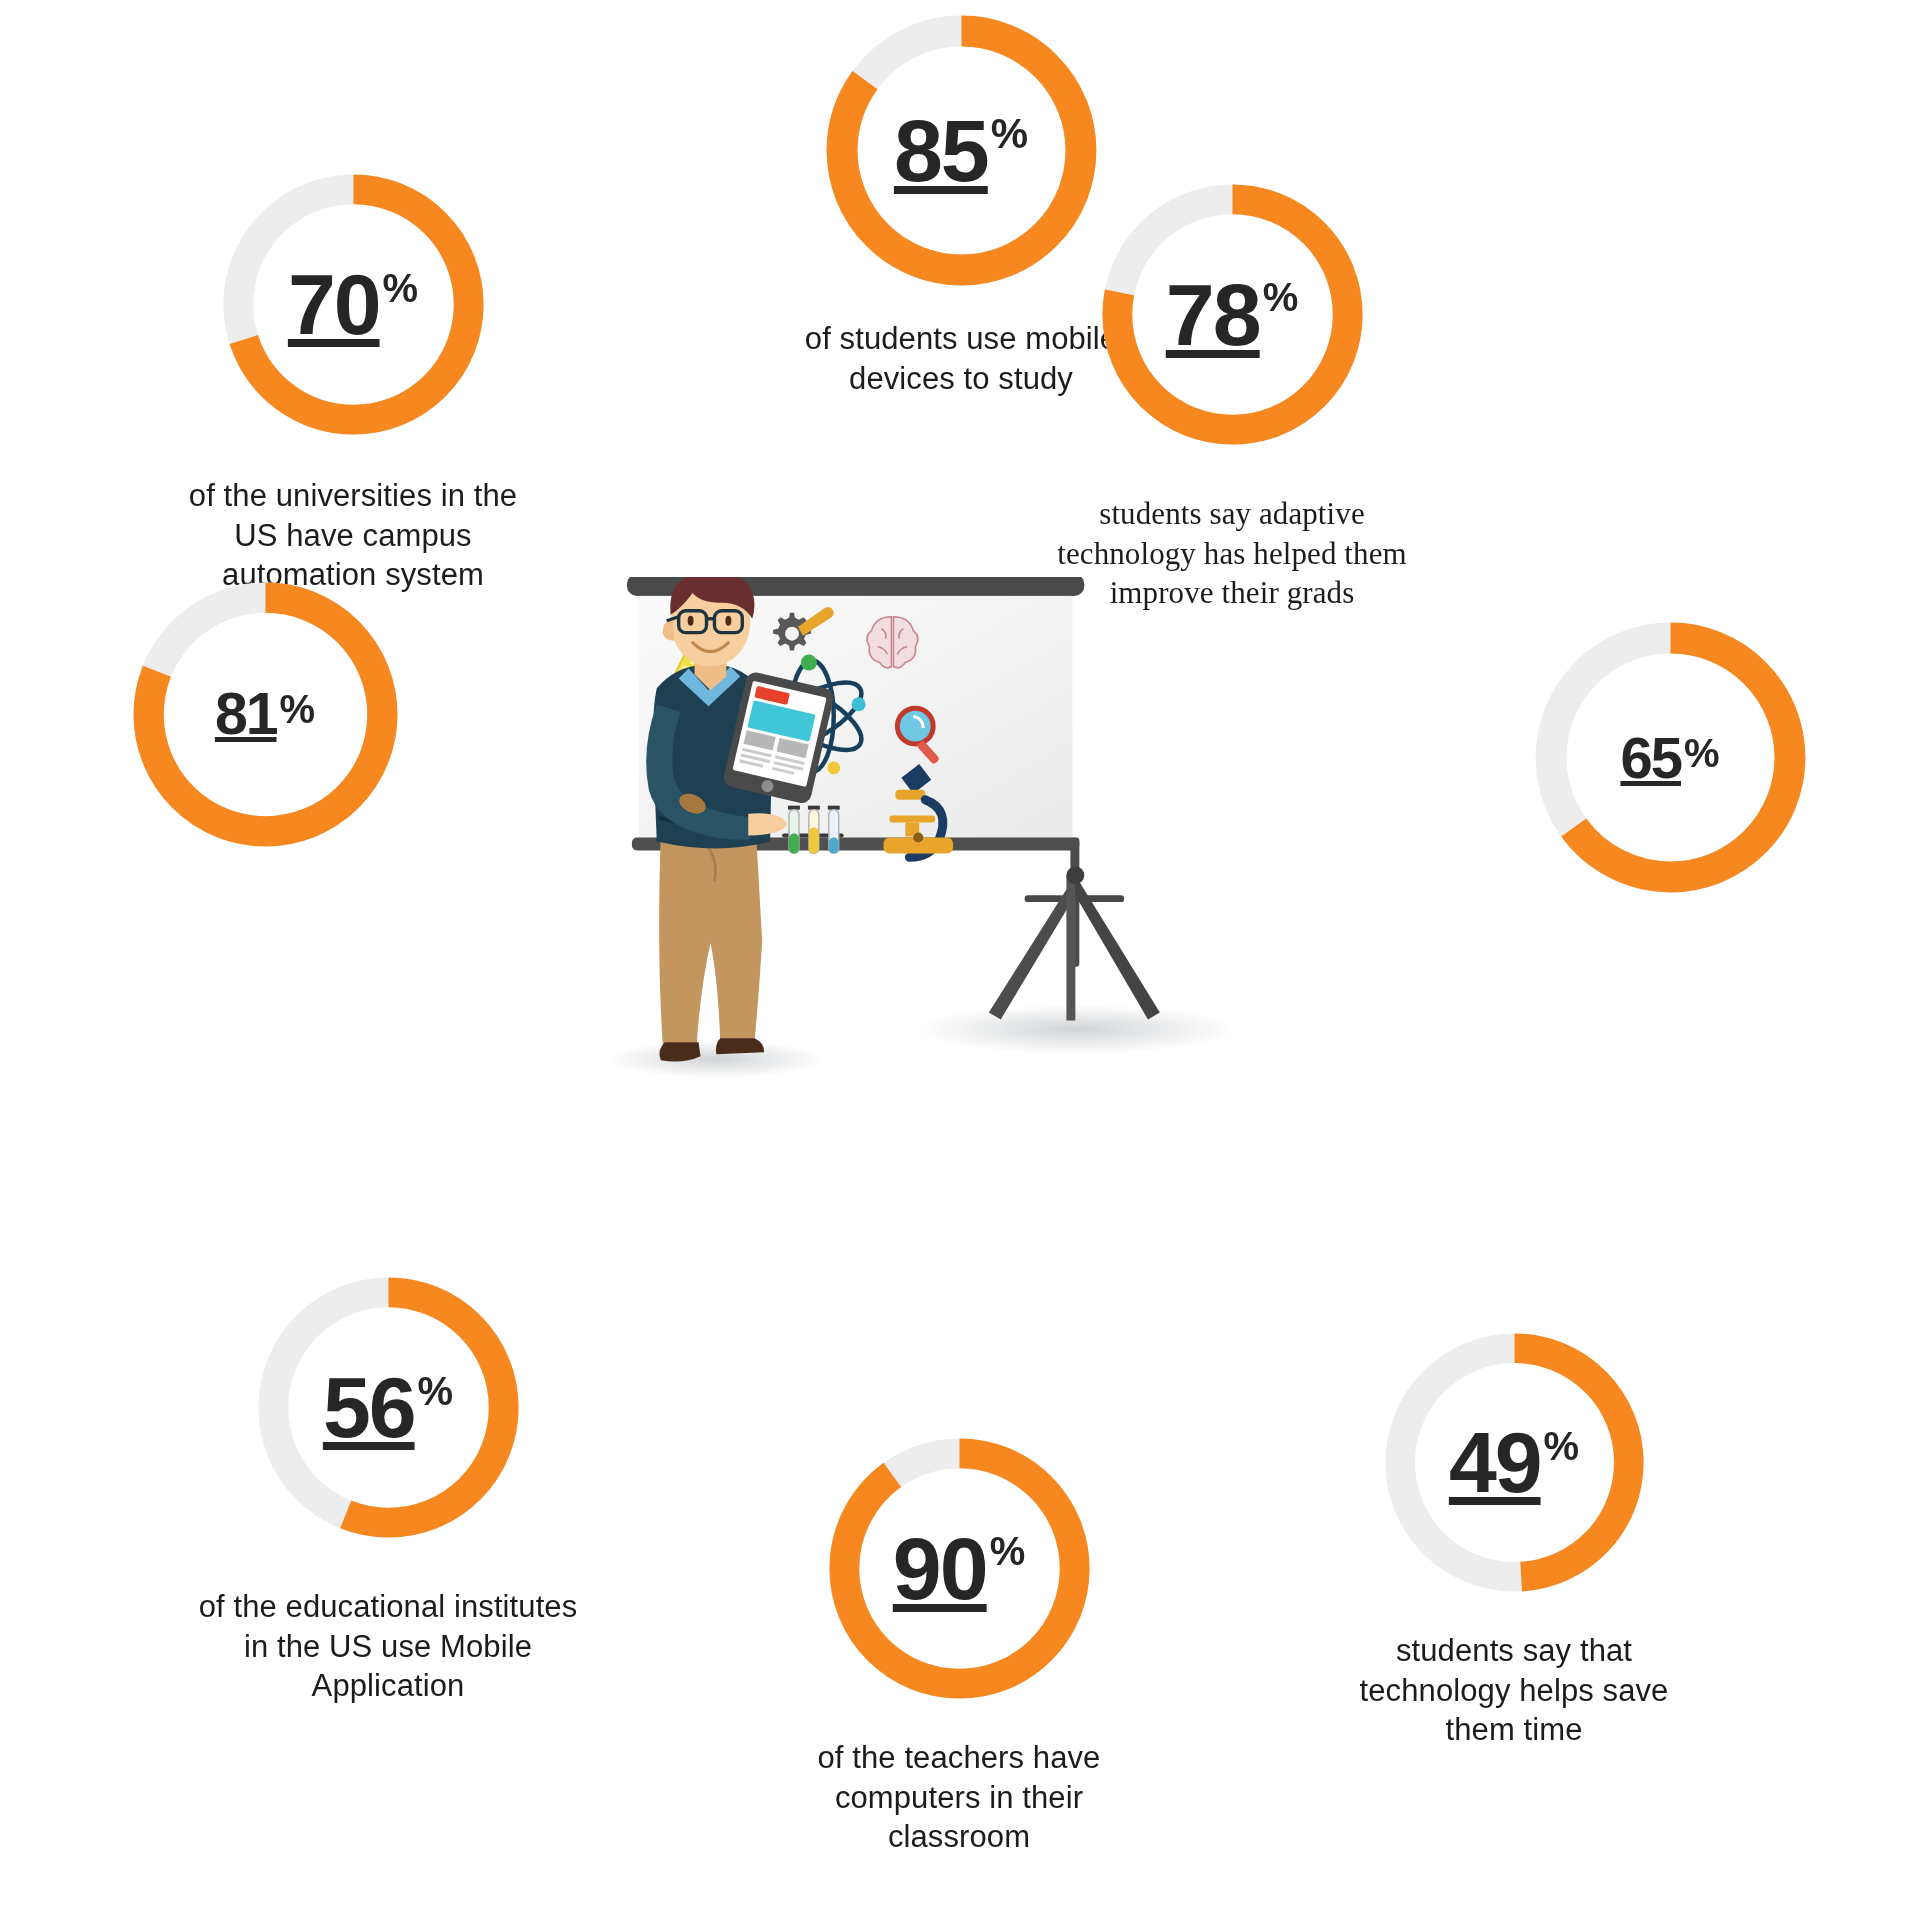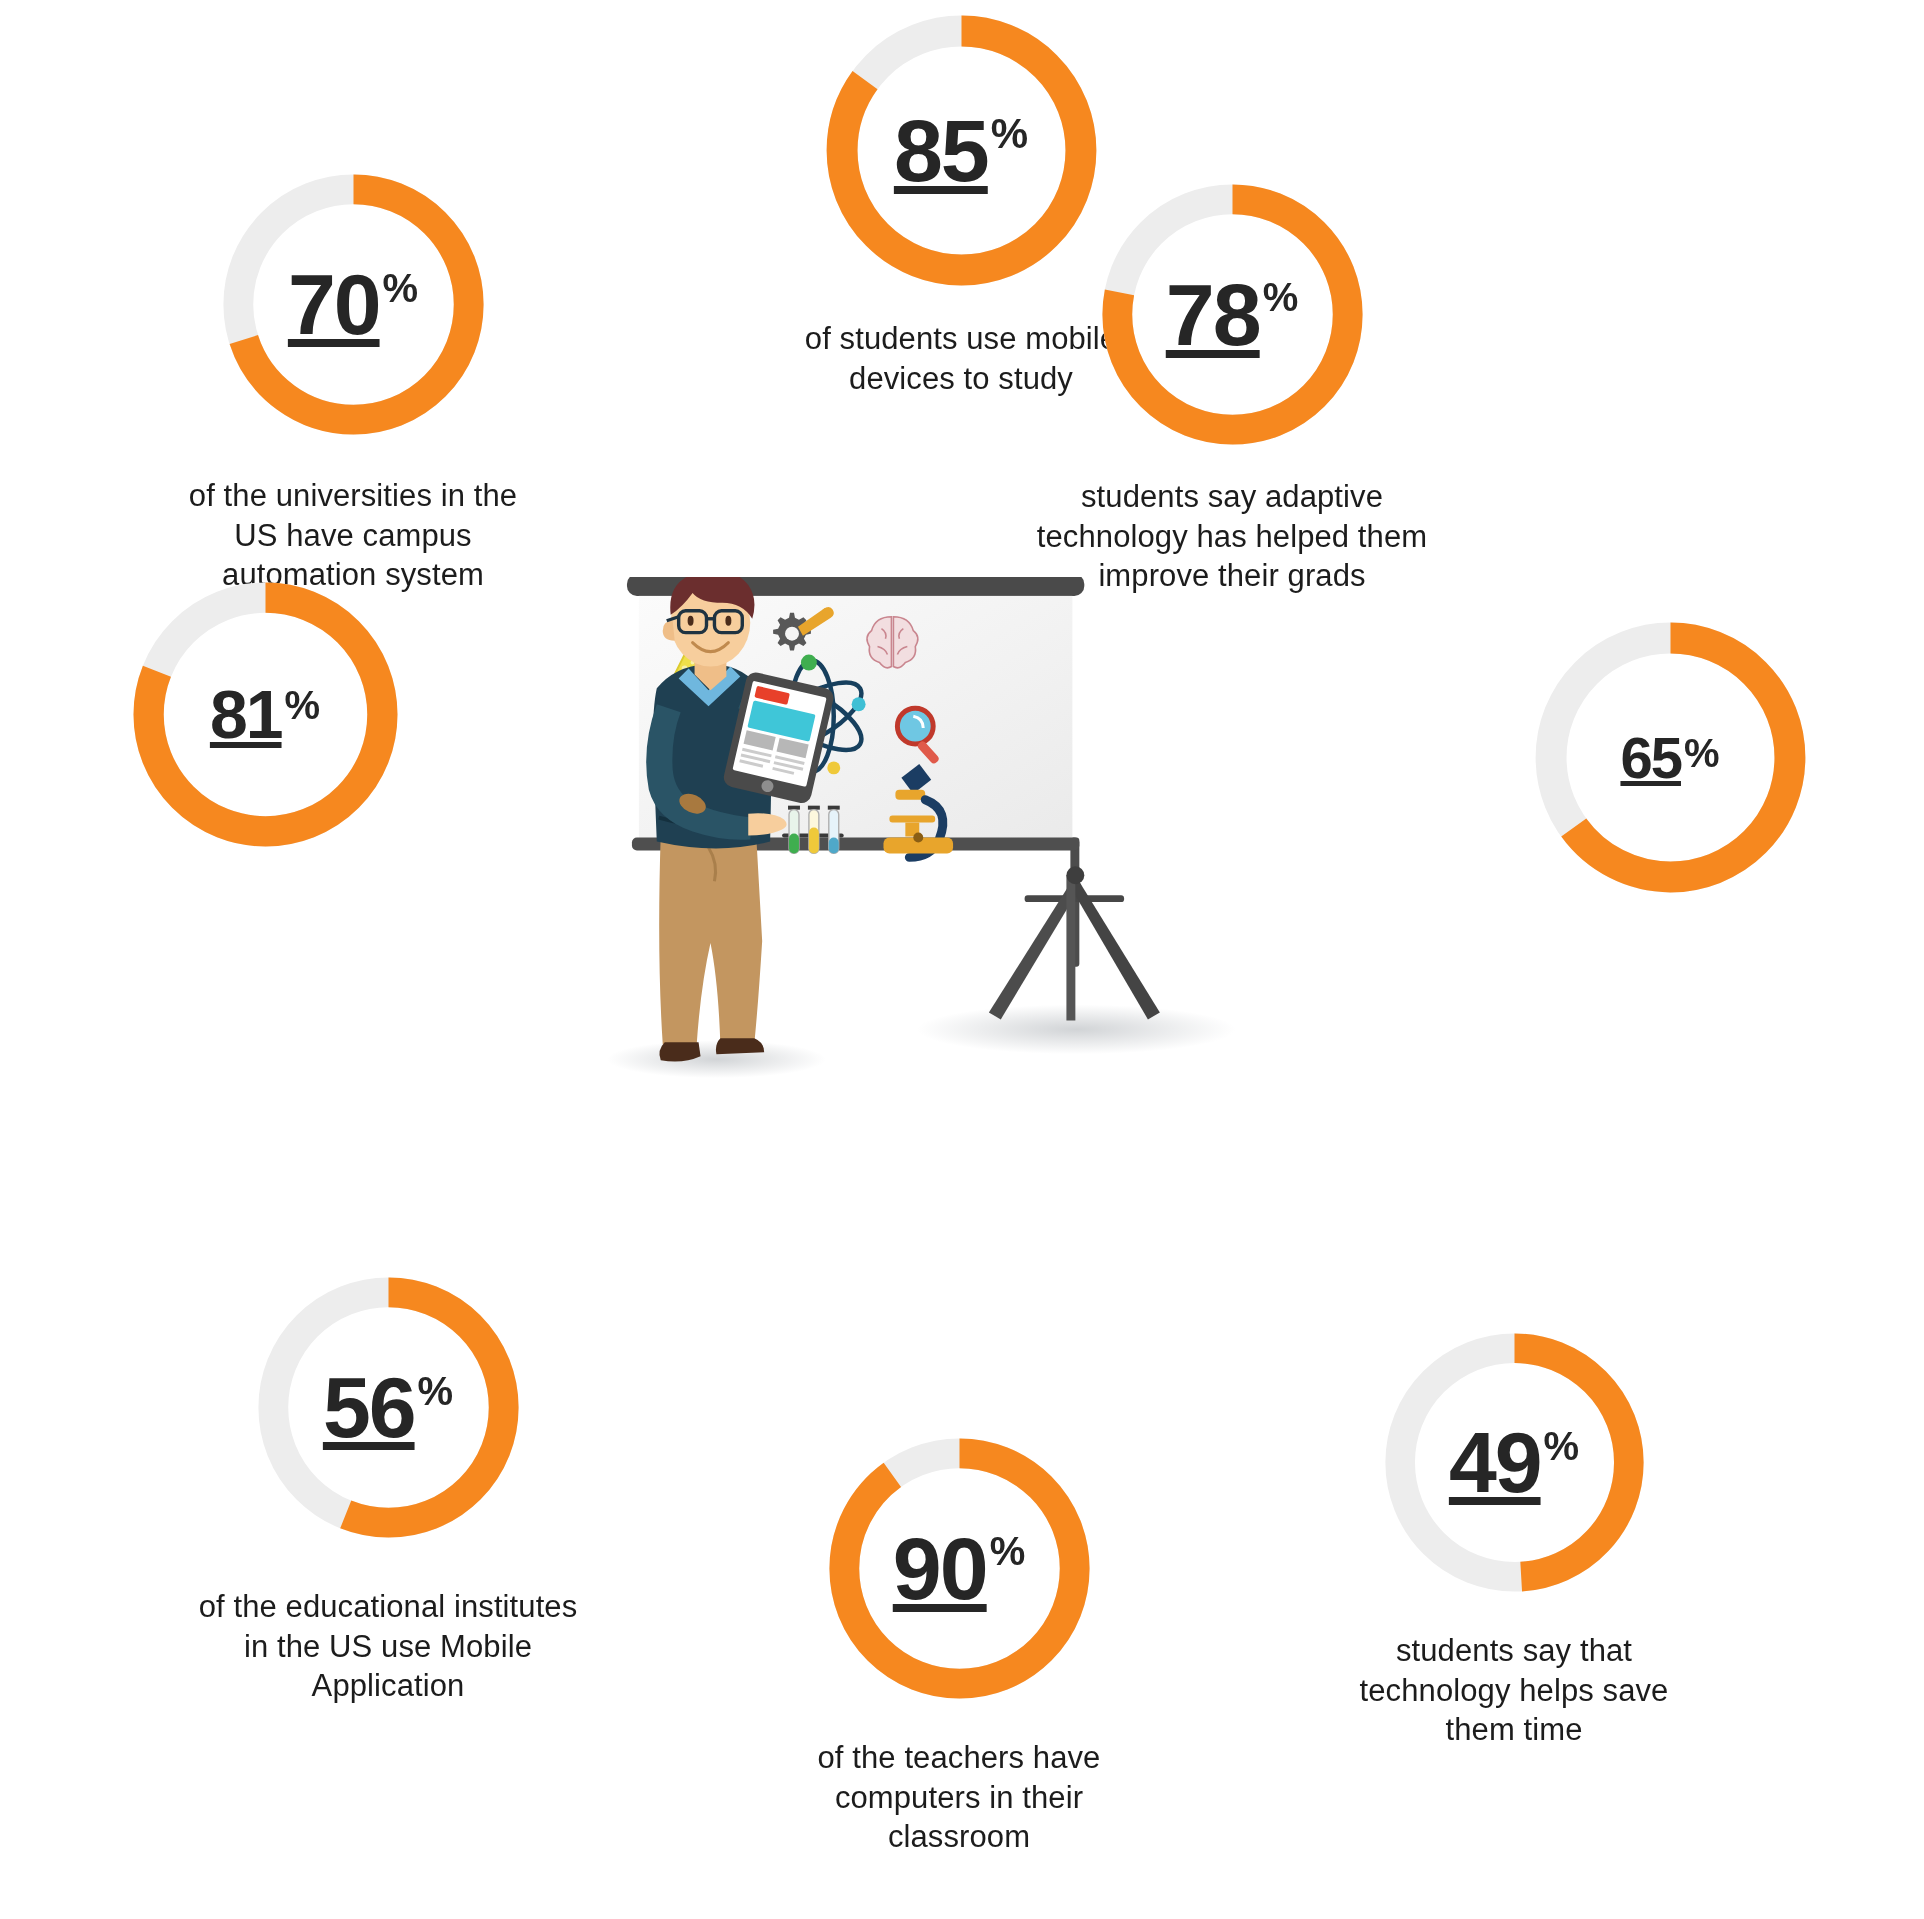--- a/index.html
+++ b/index.html
@@ -75,21 +75,21 @@
   #stat-85  { left: 754px;  top: 10px;   width: 414px; }
   #stat-78  { left: 1037px; top: 179px;  width: 390px; justify-content: center; }
   #stat-81  { left: 60px;   top: 577px;  width: 410px; }
   #stat-65  { left: 1461px; top: 617px;  width: 418px; }
   #stat-56  { left: 177px;  top: 1272px; width: 422px; }
   #stat-90  { left: 748px;  top: 1433px; width: 422px; }
   #stat-49  { left: 1313px; top: 1328px; width: 402px; justify-content: center; }
 
   #stat-70 .caption  { margin-top: 36px; width: 378px; }
   #stat-85 .caption  { margin-top: 28px; width: 418px; }
-  #stat-78 .caption  { margin-top: 27px; width: 408px; }
+  #stat-78 .caption  { margin-top: 44px; width: 408px; font-family: Liberation Serif, serif; }
   #stat-81 .caption  { margin-top: 36px; width: 412px; }
   #stat-65 .caption  { margin-top: 36px; width: 398px; }
   #stat-56 .caption  { margin-top: 44px; width: 398px; }
   #stat-90 .caption  { margin-top: 34px; width: 338px; }
   #stat-49 .caption  { margin-top: 34px; width: 344px; }
 
   
   #illustration {
     position: absolute;
     left: 597px;
@@ -153,21 +153,21 @@
   </div>
 
   <div class="stat" id="stat-81">
     <div class="donut">
       <svg viewBox="0 0 200 200" width="275" height="275" aria-hidden="true">
         <circle cx="100" cy="100" r="85" fill="none" stroke="#EDEDED" stroke-width="22"></circle>
         <circle class="ring-fill" cx="100" cy="100" r="85" fill="none" stroke="#F6881F" stroke-width="22" transform="rotate(-90 100 100)" stroke-dasharray="432.60 101.47"></circle>
       </svg>
       <div class="donut-center">
         <div class="pct-wrap">
-          <span class="pct-num" style="font-size:68px">81</span>
+          <span class="pct-num" style="font-size:59px">81</span>
           <span class="pct-sign" style="font-size:40px">%</span>
         </div>
       </div>
     </div>
   </div>
 
   <div class="stat" id="stat-65">
     <div class="donut">
       <svg viewBox="0 0 200 200" width="281" height="281" aria-hidden="true">
         <circle cx="100" cy="100" r="85" fill="none" stroke="#EDEDED" stroke-width="22"></circle>

